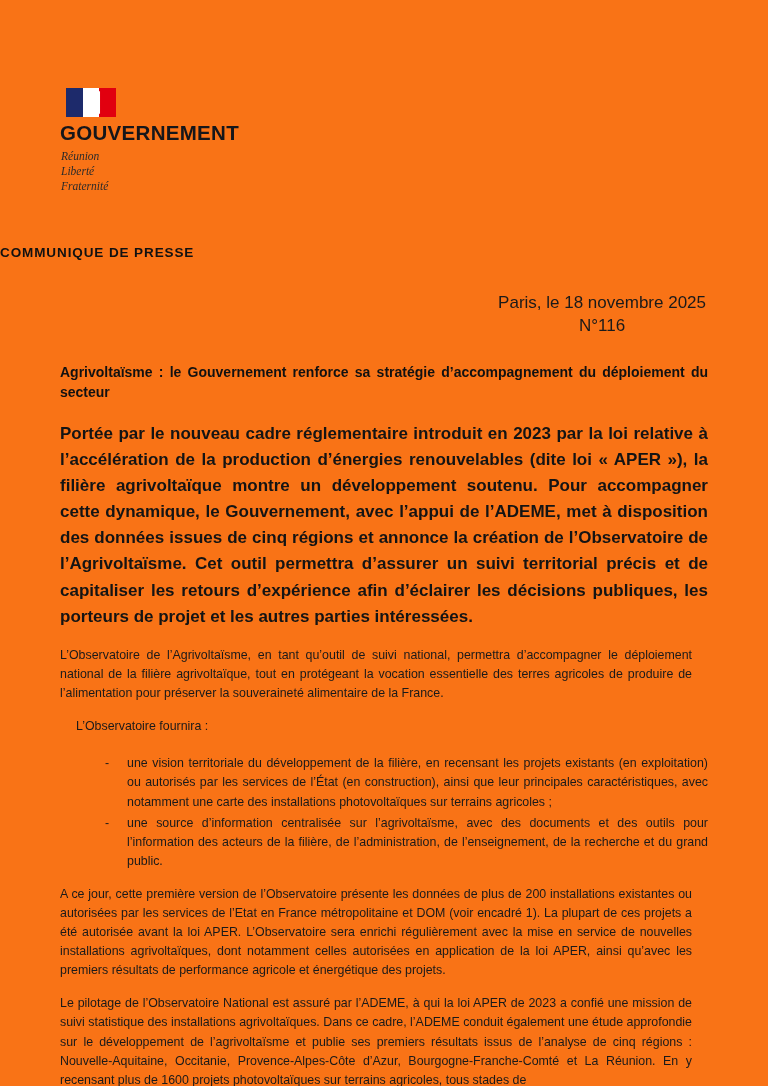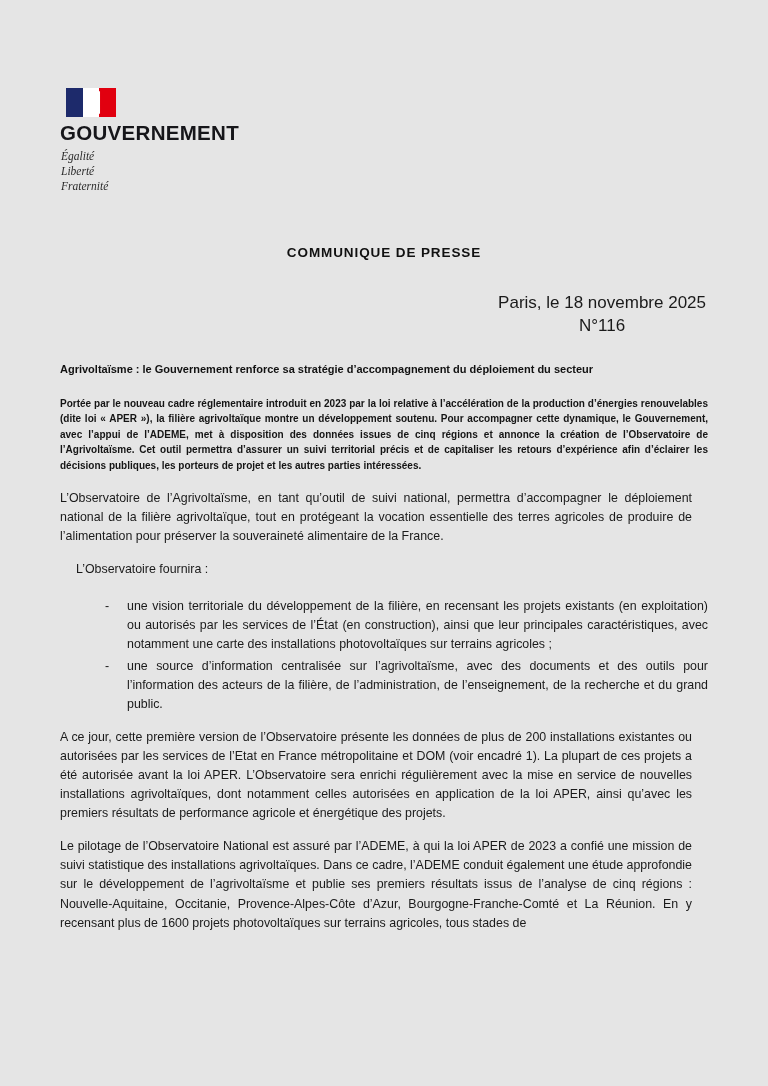--- a/index.html
+++ b/index.html
@@ -4,21 +4,21 @@
 <style>
   html, body {
     margin: 0;
     padding: 0;
     background: #ffffff;
   }
   .page {
     position: relative;
     width: 768px;
     height: 1086px;
-    background: #e5e5e5;
+    background: #f97316;
     box-sizing: border-box;
     overflow: hidden;
     font-family: "Liberation Sans", sans-serif;
     color: #1a1a1a;
   }
 
   
   .logo-block {
     position: absolute;
     left: 60px;
@@ -76,21 +76,20 @@
     margin-top: 5px;
     margin-left: 1px;
   }
 
   
   .press-title {
     position: absolute;
     top: 245px;
     left: 0;
     width: 768px;
-    text-align: center;
     font-weight: bold;
     font-size: 13.5px;
     letter-spacing: 0.9px;
     color: #111111;
   }
   .dateline {
     position: absolute;
     top: 292px;
     right: 62px;
     text-align: center;
@@ -101,30 +100,30 @@
 
   
   .body-area {
     position: absolute;
     left: 60px;
     top: 362px;
     width: 648px;
   }
   .doc-title {
     font-weight: bold;
-    font-size: 11px;
+    font-size: 14px;
     line-height: 1.45;
     text-align: justify;
     text-align-last: left;
     color: #111111;
     margin: 0 0 18px 0;
   }
   p.lead {
     font-weight: bold;
-    font-size: 10px;
+    font-size: 17px;
     line-height: 1.54;
     text-align: justify;
     text-align-last: left;
     margin: 0 0 16px 0;
     color: #141414;
   }
   p.para {
     font-size: 12.4px;
     line-height: 1.54;
     text-align: justify;
@@ -171,21 +170,21 @@
       <div class="band-blue"></div>
       <div class="band-white"></div>
       <div class="band-red"></div>
       <svg class="marianne" viewBox="0 0 40 40">
         <path d="M26 2 C20 4 16 9 15 14 C14 18 16 21 19 22 C15 22 11 24 9 27 C13 25 17 25 20 26 C16 27 12 30 10 34 C14 30 19 28 23 28 C21 31 20 35 21 39 L34 39 L34 2 Z" fill="#ffffff"></path>
         <path d="M10 17 C13 15 17 15 19 17 C17 16 13 16 10 17 Z M9 21 C12 19 16 19 19 21 C16 20 12 20 9 21 Z" fill="#ffffff"></path>
       </svg>
     </div>
     <div class="gov-word">GOUVERNEMENT</div>
     <div class="motto">
-      <div>Égalité</div>
+      <div>Réunion</div>
       <div>Liberté</div>
       <div>Fraternité</div>
     </div>
   </div>
 
   <div class="press-title">COMMUNIQUE DE PRESSE</div>
 
   <div class="dateline">
     <div>Paris, le 18 novembre 2025</div>
     <div>N°116</div>

